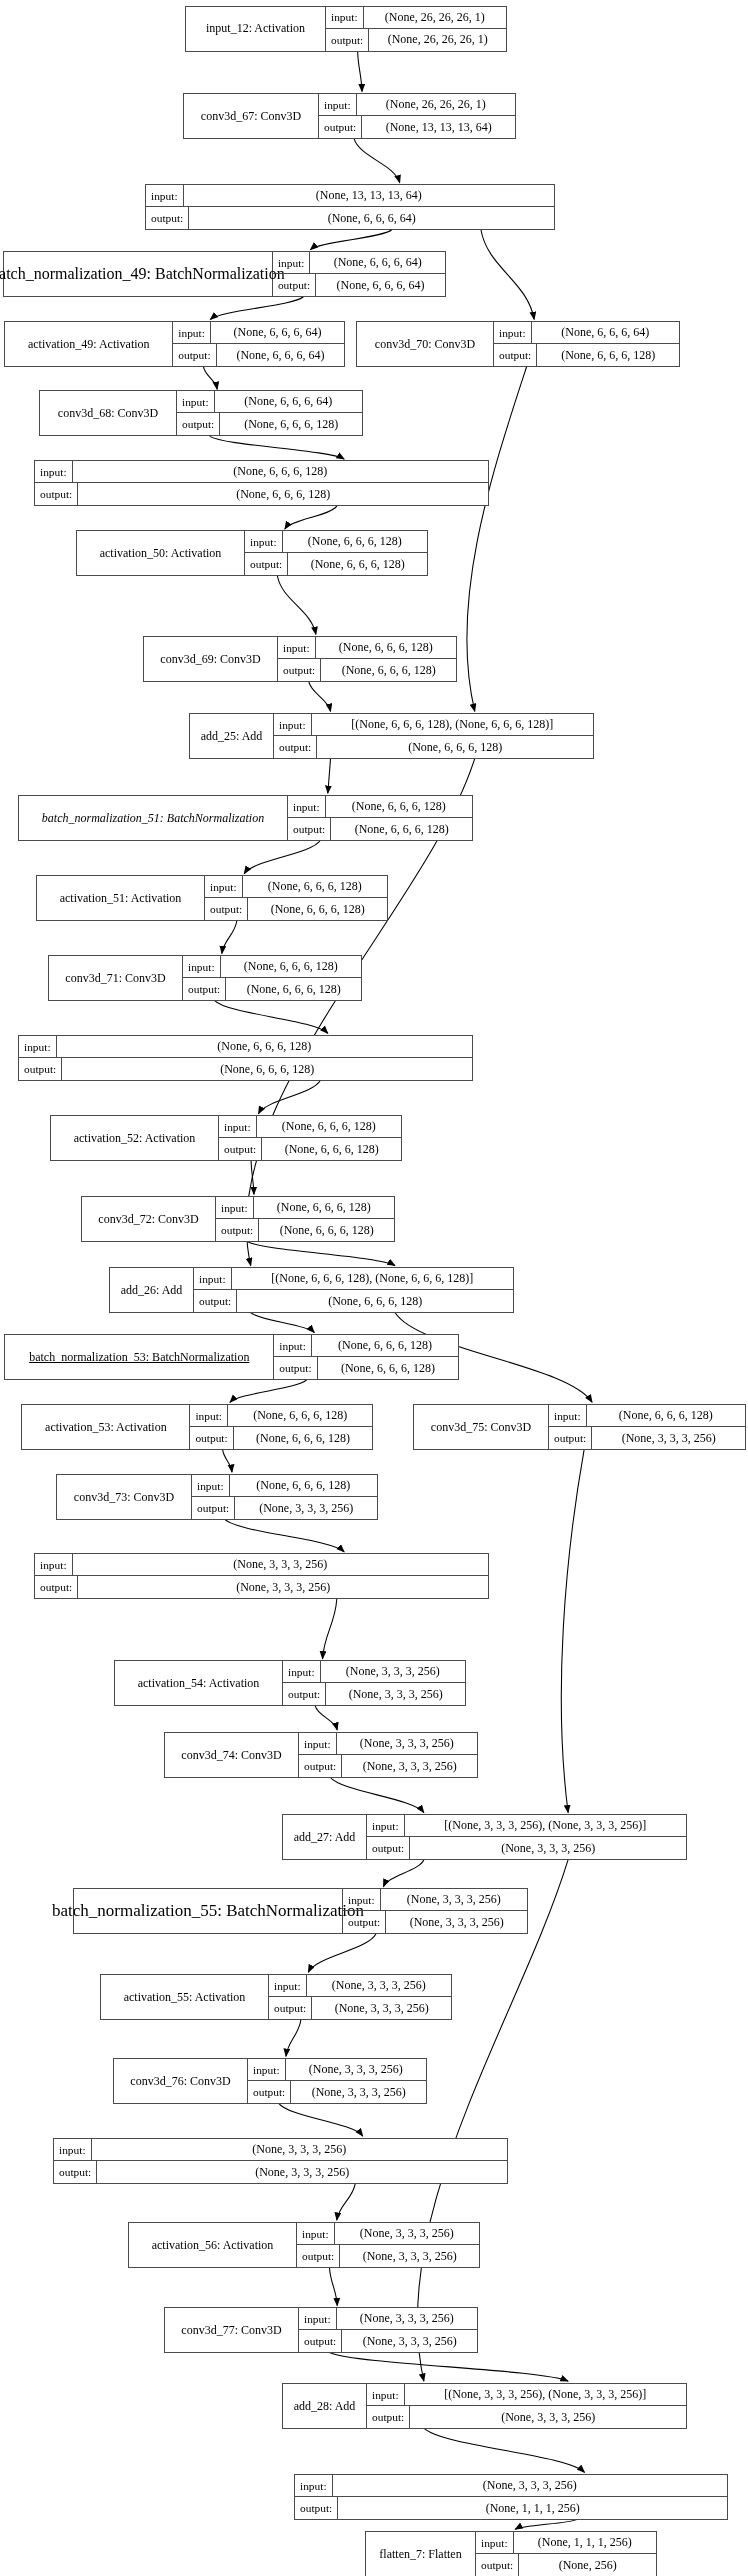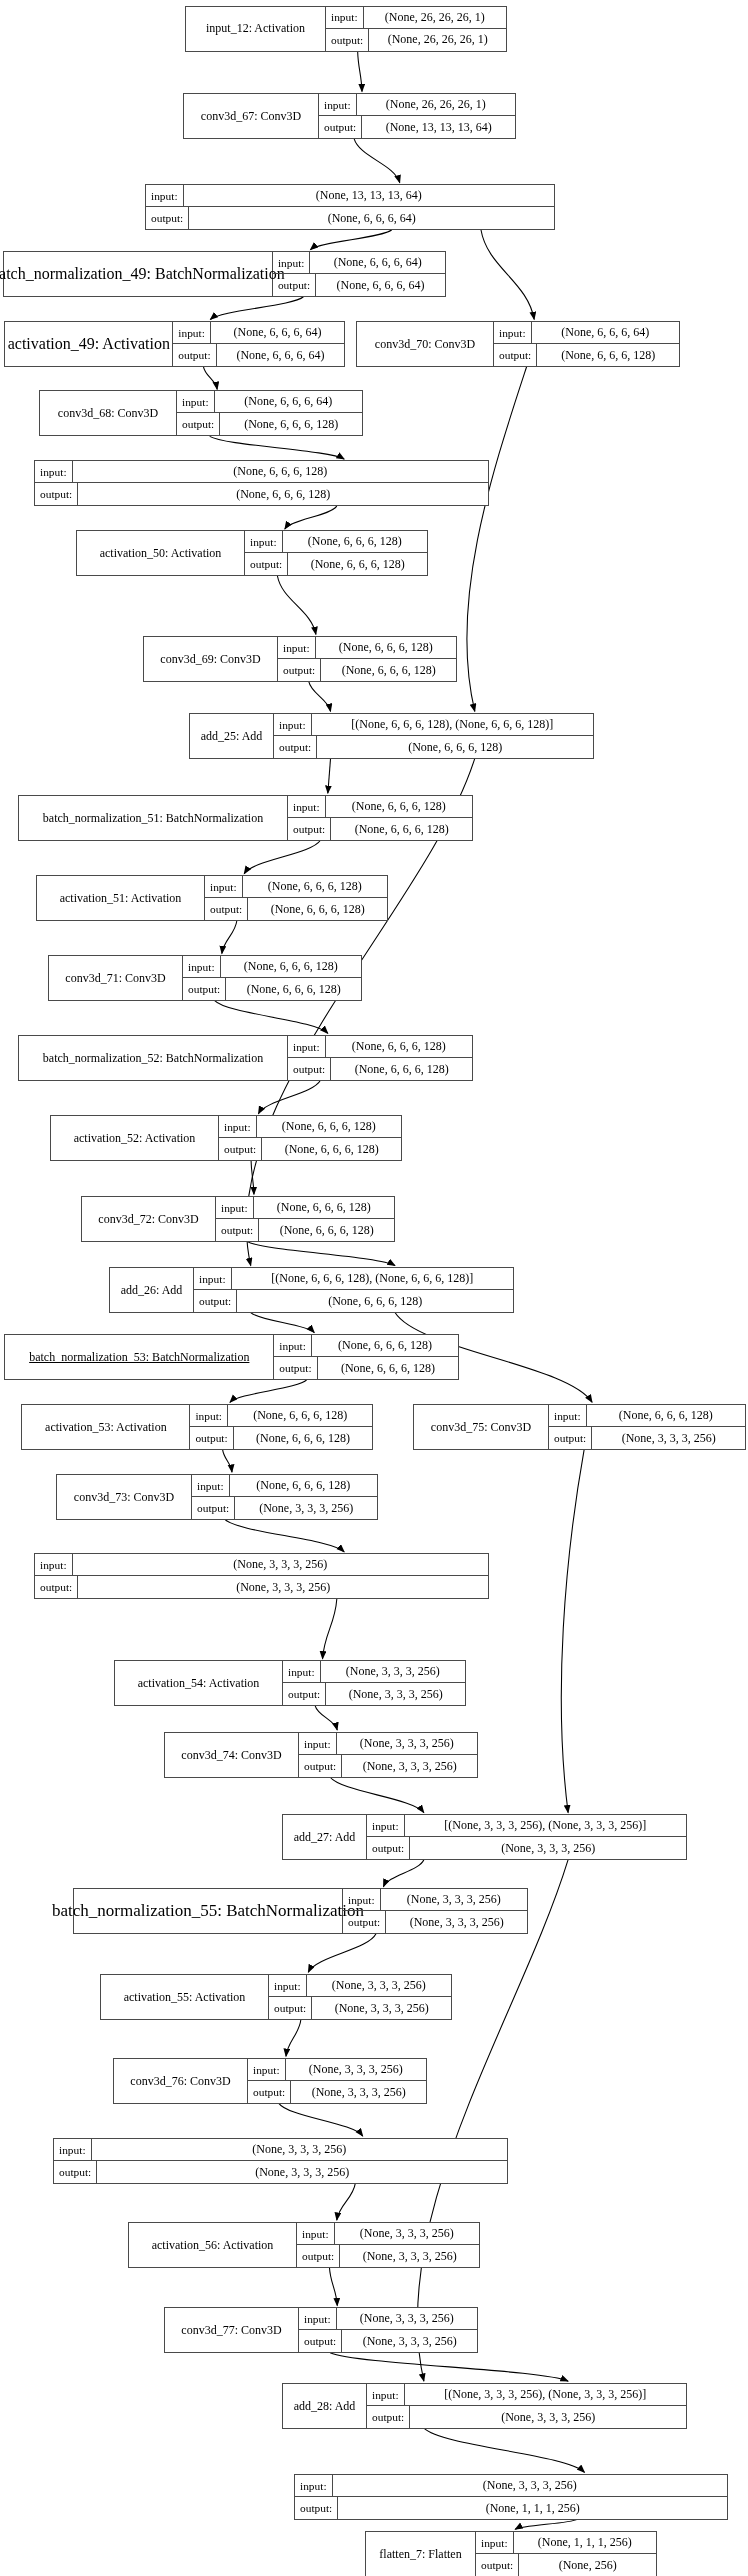--- a/index.html
+++ b/index.html
@@ -175,21 +175,21 @@
             <div class="lbl" style="font-size: 11.4px;">input:</div>
             <div class="val" style="font-size: 12px;">(None, 6, 6, 6, 64)</div>
           </div>
           <div class="io-row bottom">
             <div class="lbl" style="font-size: 11.4px;">output:</div>
             <div class="val" style="font-size: 12px;">(None, 6, 6, 6, 64)</div>
           </div>
         </div>
       </div>
       <div class="node" style="left: 4.3px; top: 321px; width: 341px; height: 46px;">
-        <div class="name-cell" style="width: 168px; font-size: 16px;">activation_49: Activation</div>
+        <div class="name-cell" style="width: 168px; font-size: 12px;">activation_49: Activation</div>
         <div class="io">
           <div class="io-row top">
             <div class="lbl" style="font-size: 11.4px;">input:</div>
             <div class="val" style="font-size: 12px;">(None, 6, 6, 6, 64)</div>
           </div>
           <div class="io-row bottom">
             <div class="lbl" style="font-size: 11.4px;">output:</div>
             <div class="val" style="font-size: 12px;">(None, 6, 6, 6, 64)</div>
           </div>
         </div>
@@ -265,21 +265,21 @@
             <div class="lbl" style="font-size: 11.4px;">input:</div>
             <div class="val" style="font-size: 12px;">[(None, 6, 6, 6, 128), (None, 6, 6, 6, 128)]</div>
           </div>
           <div class="io-row bottom">
             <div class="lbl" style="font-size: 11.4px;">output:</div>
             <div class="val" style="font-size: 12px;">(None, 6, 6, 6, 128)</div>
           </div>
         </div>
       </div>
       <div class="node" style="left: 18px; top: 795px; width: 455px; height: 46px;">
-        <div class="name-cell" style="width: 269px; font-size: 12px;">batch_normalization_51: BatchNormalization</div>
+        <div class="name-cell" style="width: 269px; font-size: 12px; font-style: italic;">batch_normalization_51: BatchNormalization</div>
         <div class="io">
           <div class="io-row top">
             <div class="lbl" style="font-size: 11.4px;">input:</div>
             <div class="val" style="font-size: 12px;">(None, 6, 6, 6, 128)</div>
           </div>
           <div class="io-row bottom">
             <div class="lbl" style="font-size: 11.4px;">output:</div>
             <div class="val" style="font-size: 12px;">(None, 6, 6, 6, 128)</div>
           </div>
         </div>
@@ -304,21 +304,20 @@
             <div class="lbl" style="font-size: 11.4px;">input:</div>
             <div class="val" style="font-size: 12px;">(None, 6, 6, 6, 128)</div>
           </div>
           <div class="io-row bottom">
             <div class="lbl" style="font-size: 11.4px;">output:</div>
             <div class="val" style="font-size: 12px;">(None, 6, 6, 6, 128)</div>
           </div>
         </div>
       </div>
       <div class="node" style="left: 18px; top: 1035px; width: 455px; height: 46px;">
-        <div class="name-cell" style="width: 269px; font-size: 12px;">batch_normalization_52: BatchNormalization</div>
         <div class="io">
           <div class="io-row top">
             <div class="lbl" style="font-size: 11.4px;">input:</div>
             <div class="val" style="font-size: 12px;">(None, 6, 6, 6, 128)</div>
           </div>
           <div class="io-row bottom">
             <div class="lbl" style="font-size: 11.4px;">output:</div>
             <div class="val" style="font-size: 12px;">(None, 6, 6, 6, 128)</div>
           </div>
         </div>

